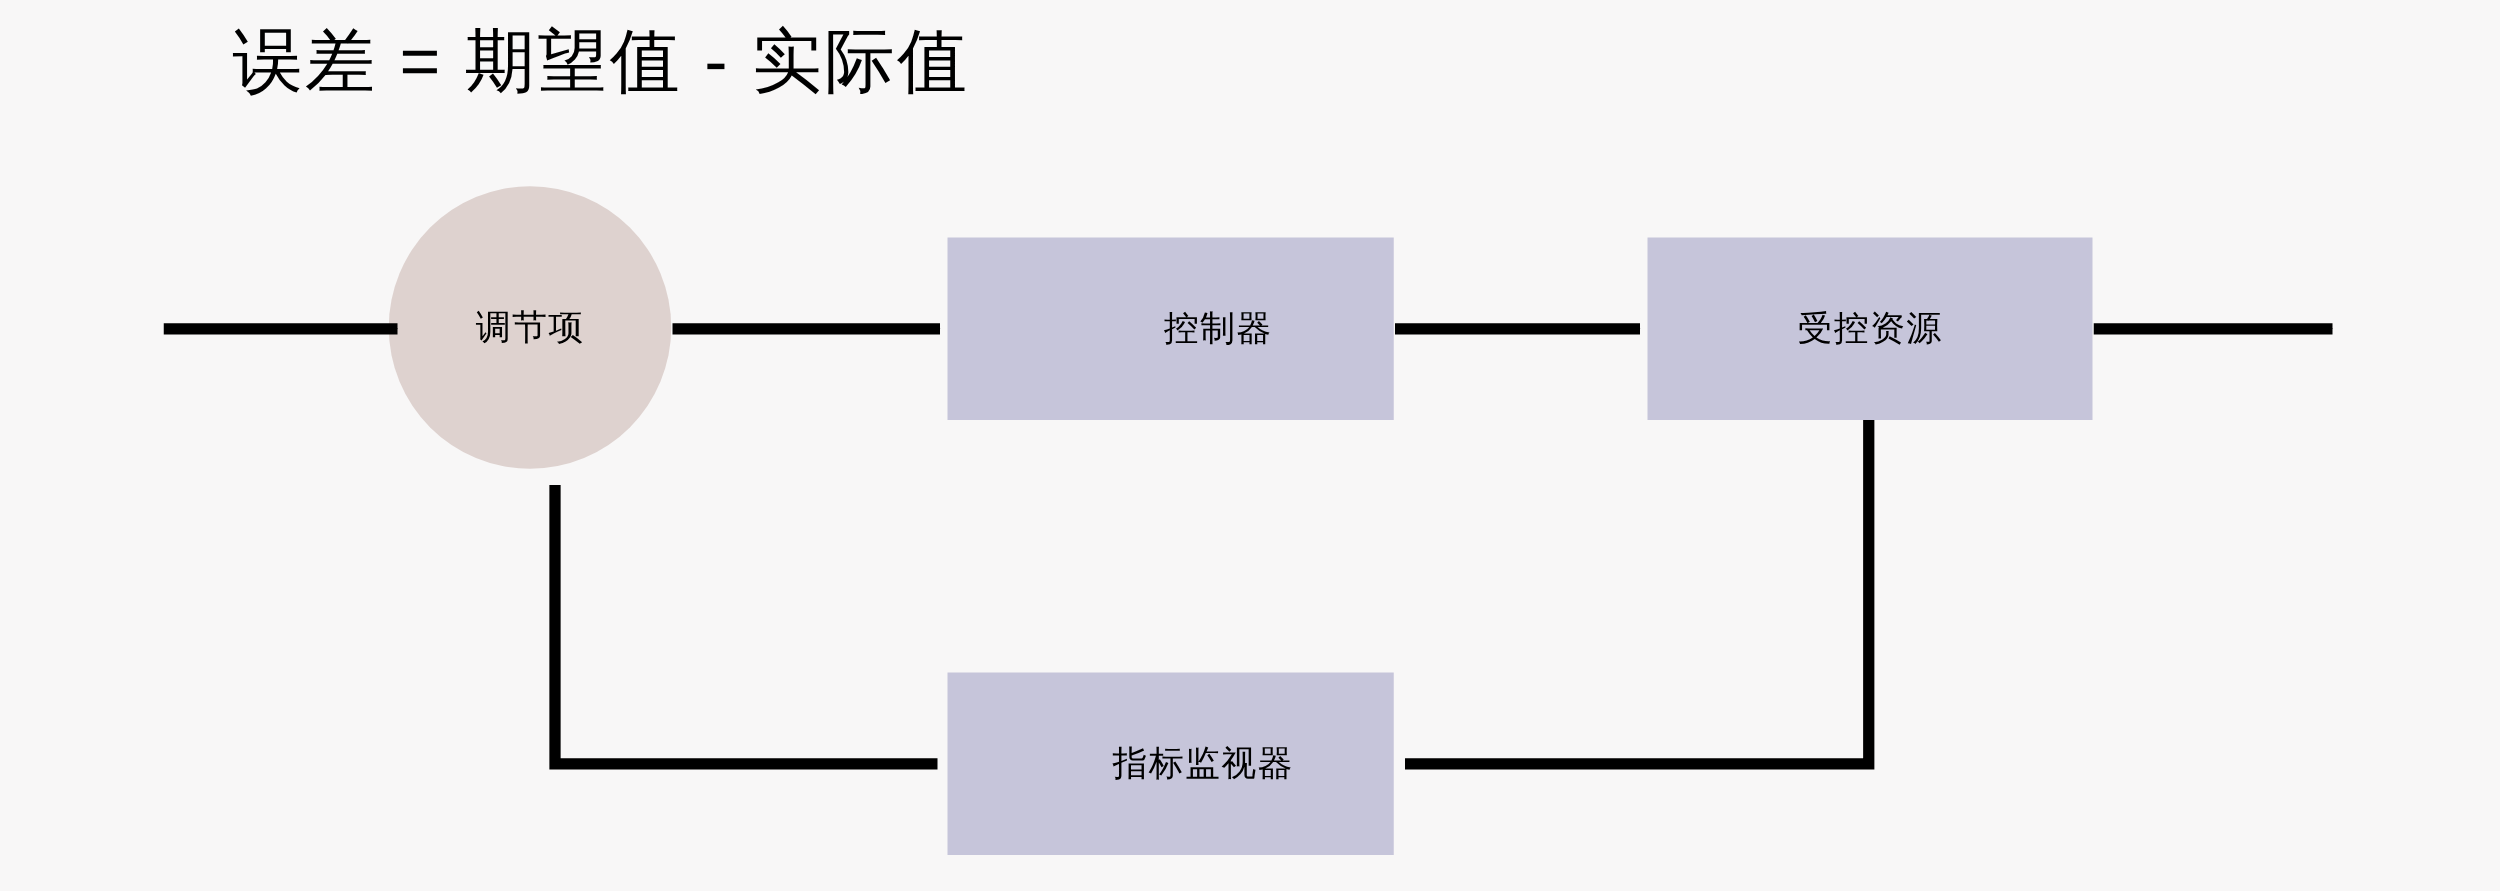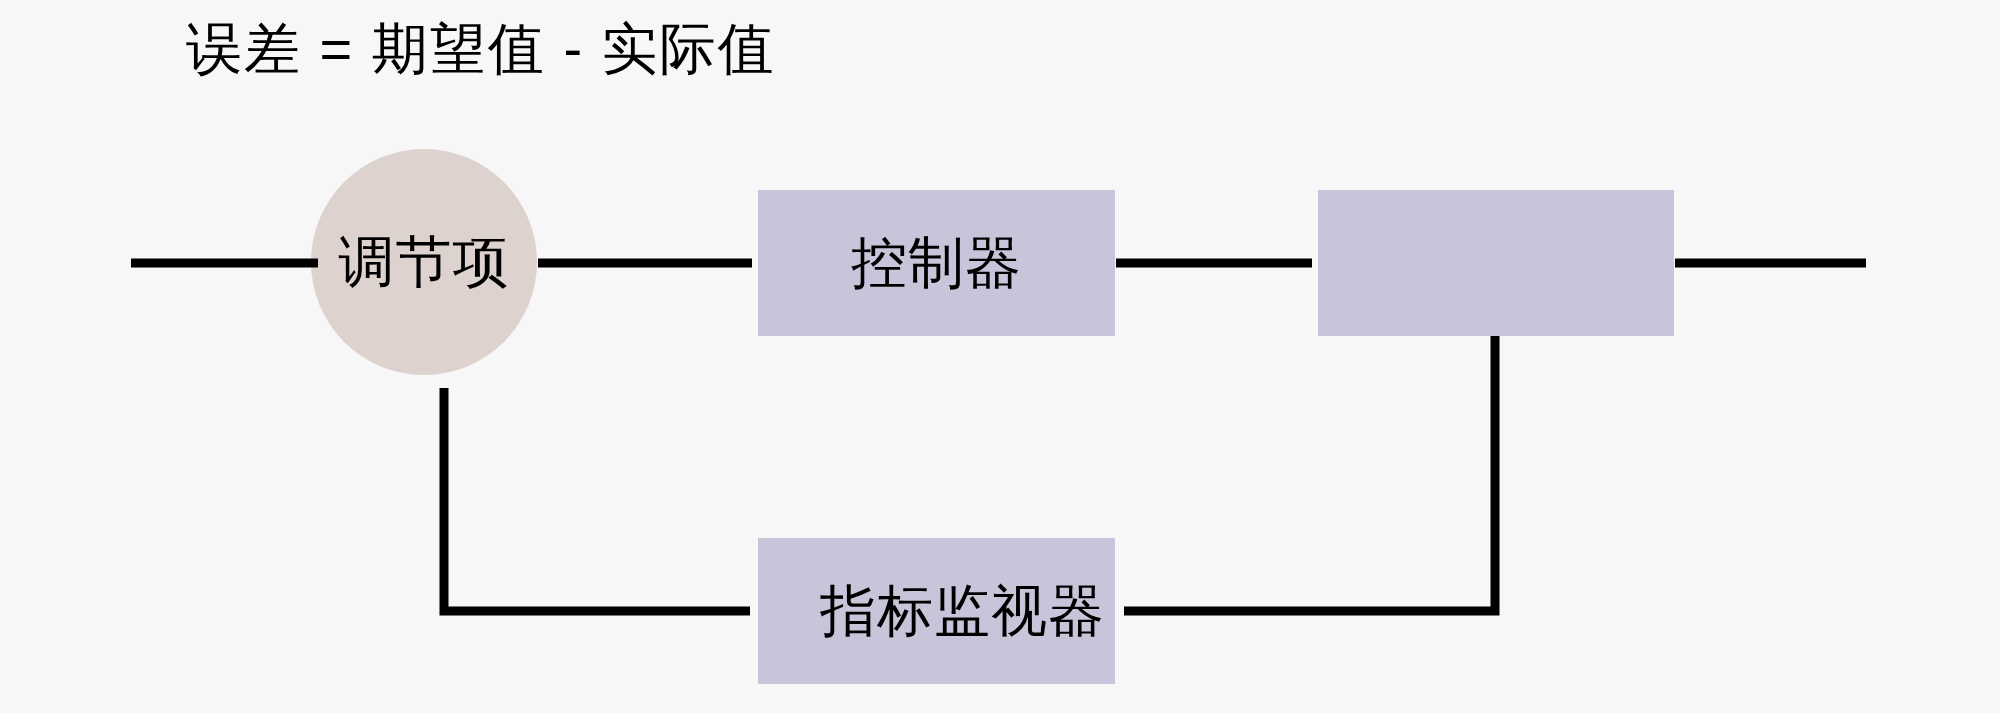--- a/index.html
+++ b/index.html
@@ -26,21 +26,21 @@
     height: 713px;
     display: block;
   }
   .node-label {
     position: absolute;
     display: flex;
     align-items: center;
     justify-content: center;
     text-align: center;
     color: #000000;
-    font-size: 56px;
+    font-size: 28px;
     font-family: "Liberation Sans", "DejaVu Sans", sans-serif;
     line-height: 1.2;
     letter-spacing: 1px;
     white-space: nowrap;
     pointer-events: none;
   }
   .title-text {
     position: absolute;
     left: 186px;
     top: 12px;
@@ -83,18 +83,19 @@
       <polyline points="1495,336 1495,611 1124,611" marker-end="url(#arrowhead)" stroke-linejoin="miter"></polyline>
 
       <polyline points="750,611 444,611 444,388" marker-end="url(#arrowhead)" stroke-linejoin="miter"></polyline>
     </g>
   </svg>
 
   <div class="title-text">误差 = 期望值 - 实际值</div>
 
   <div class="node-label" style="left:311px; top:232px; width:226px; height:60px;">调节项</div>
 
-  <div class="node-label" style="left:758px; top:233px; width:357px; height:60px;">控制器</div>
+  <div class="node-label" style="left:796px; top:233px; width:357px; height:60px;">控制器</div>
 
+  <div class="node-label" style="left:1318px; top:233px; width:356px; height:60px;">受控资源</div>
 
   <div class="node-label" style="left:758px; top:581px; width:409px; height:60px;">指标监视器</div>
 
 </div>
 
 </body></html>

